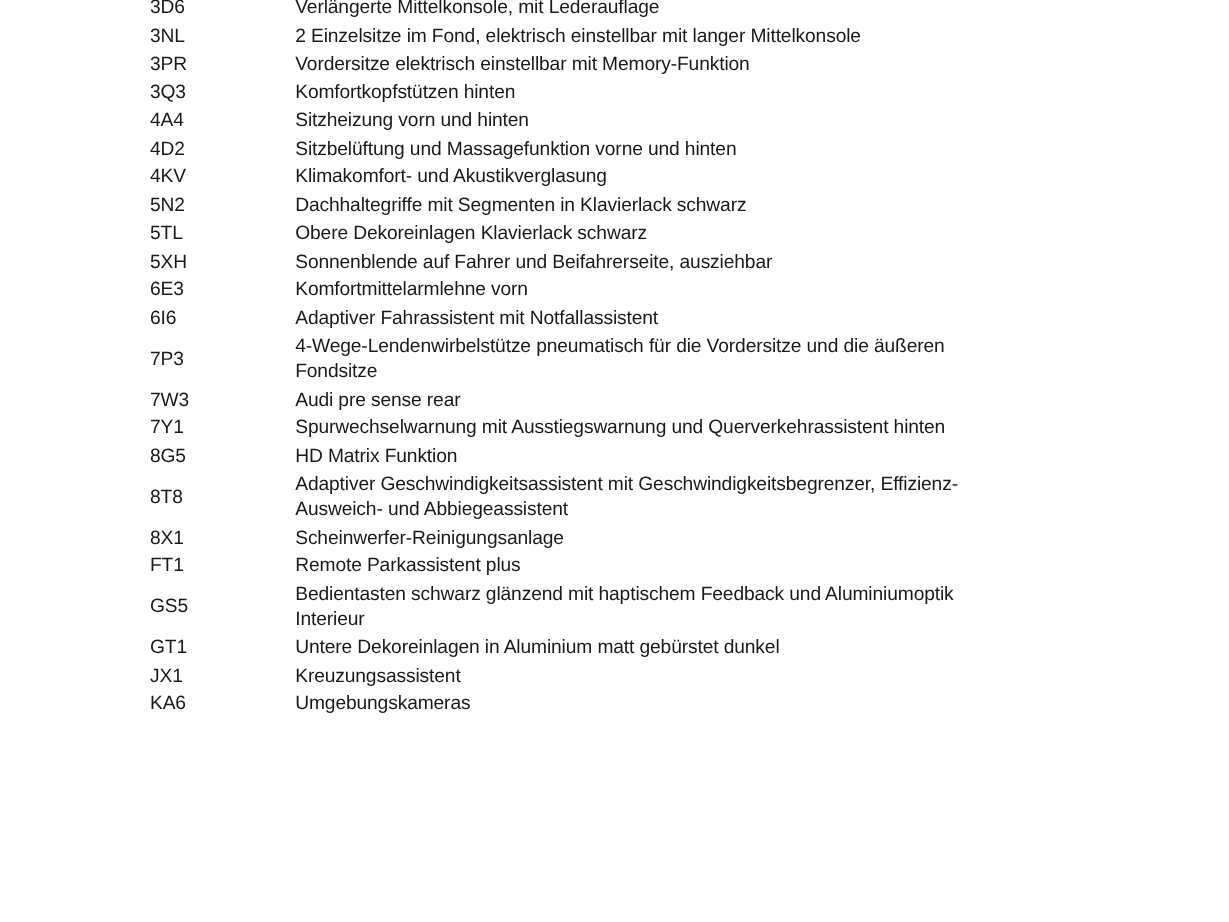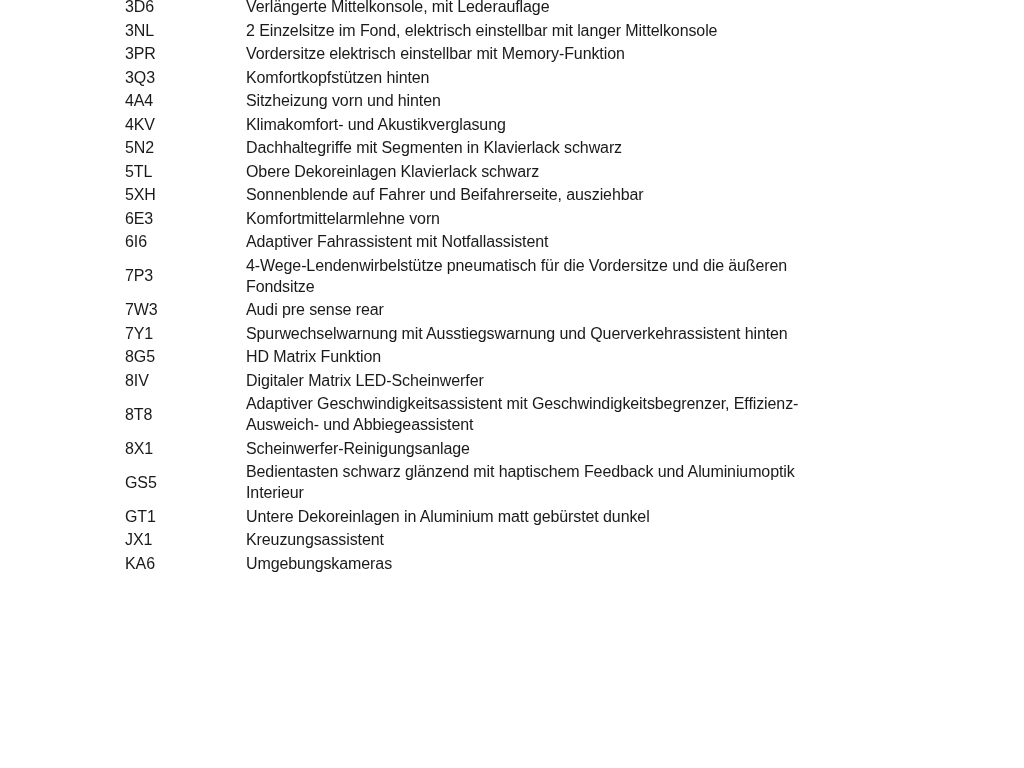--- a/index.html
+++ b/index.html
@@ -66,20 +66,24 @@
   <tr>
     <td class="code-cell">3Q3</td>
     <td class="desc-cell">Komfortkopfstützen hinten</td>
   </tr>
 
   <tr>
     <td class="code-cell">4A4</td>
     <td class="desc-cell">Sitzheizung vorn und hinten</td>
   </tr>
 
+  <tr>
+    <td class="code-cell">4D2</td>
+    <td class="desc-cell">Sitzbelüftung und Massagefunktion vorne und hinten</td>
+  </tr>
 
   <tr>
     <td class="code-cell">4KV</td>
     <td class="desc-cell">Klimakomfort- und Akustikverglasung</td>
   </tr>
 
   <tr>
     <td class="code-cell">5N2</td>
     <td class="desc-cell">Dachhaltegriffe mit Segmenten in Klavierlack schwarz</td>
   </tr>
@@ -123,37 +127,37 @@
   <tr>
     <td class="code-cell">7Y1</td>
     <td class="desc-cell">Spurwechselwarnung mit Ausstiegswarnung und Querverkehrassistent hinten</td>
   </tr>
 
   <tr>
     <td class="code-cell">8G5</td>
     <td class="desc-cell">HD Matrix Funktion</td>
   </tr>
 
-  <tr>
-    <td class="code-cell">8IV</td>
-    <td class="desc-cell">Digitaler Matrix LED-Scheinwerfer</td>
-  </tr>
 
   <tr>
     <td class="code-cell">8T8</td>
     <td class="desc-cell">Adaptiver Geschwindigkeitsassistent mit Geschwindigkeitsbegrenzer, Effizienz-
 Ausweich- und Abbiegeassistent</td>
   </tr>
 
   <tr>
     <td class="code-cell">8X1</td>
     <td class="desc-cell">Scheinwerfer-Reinigungsanlage</td>
   </tr>
 
 
+  <tr>
+    <td class="code-cell">FT1</td>
+    <td class="desc-cell">Remote Parkassistent plus</td>
+  </tr>
 
   <tr>
     <td class="code-cell">GS5</td>
     <td class="desc-cell">Bedientasten schwarz glänzend mit haptischem Feedback und Aluminiumoptik
 Interieur</td>
   </tr>
 
   <tr>
     <td class="code-cell">GT1</td>
     <td class="desc-cell">Untere Dekoreinlagen in Aluminium matt gebürstet dunkel</td>

